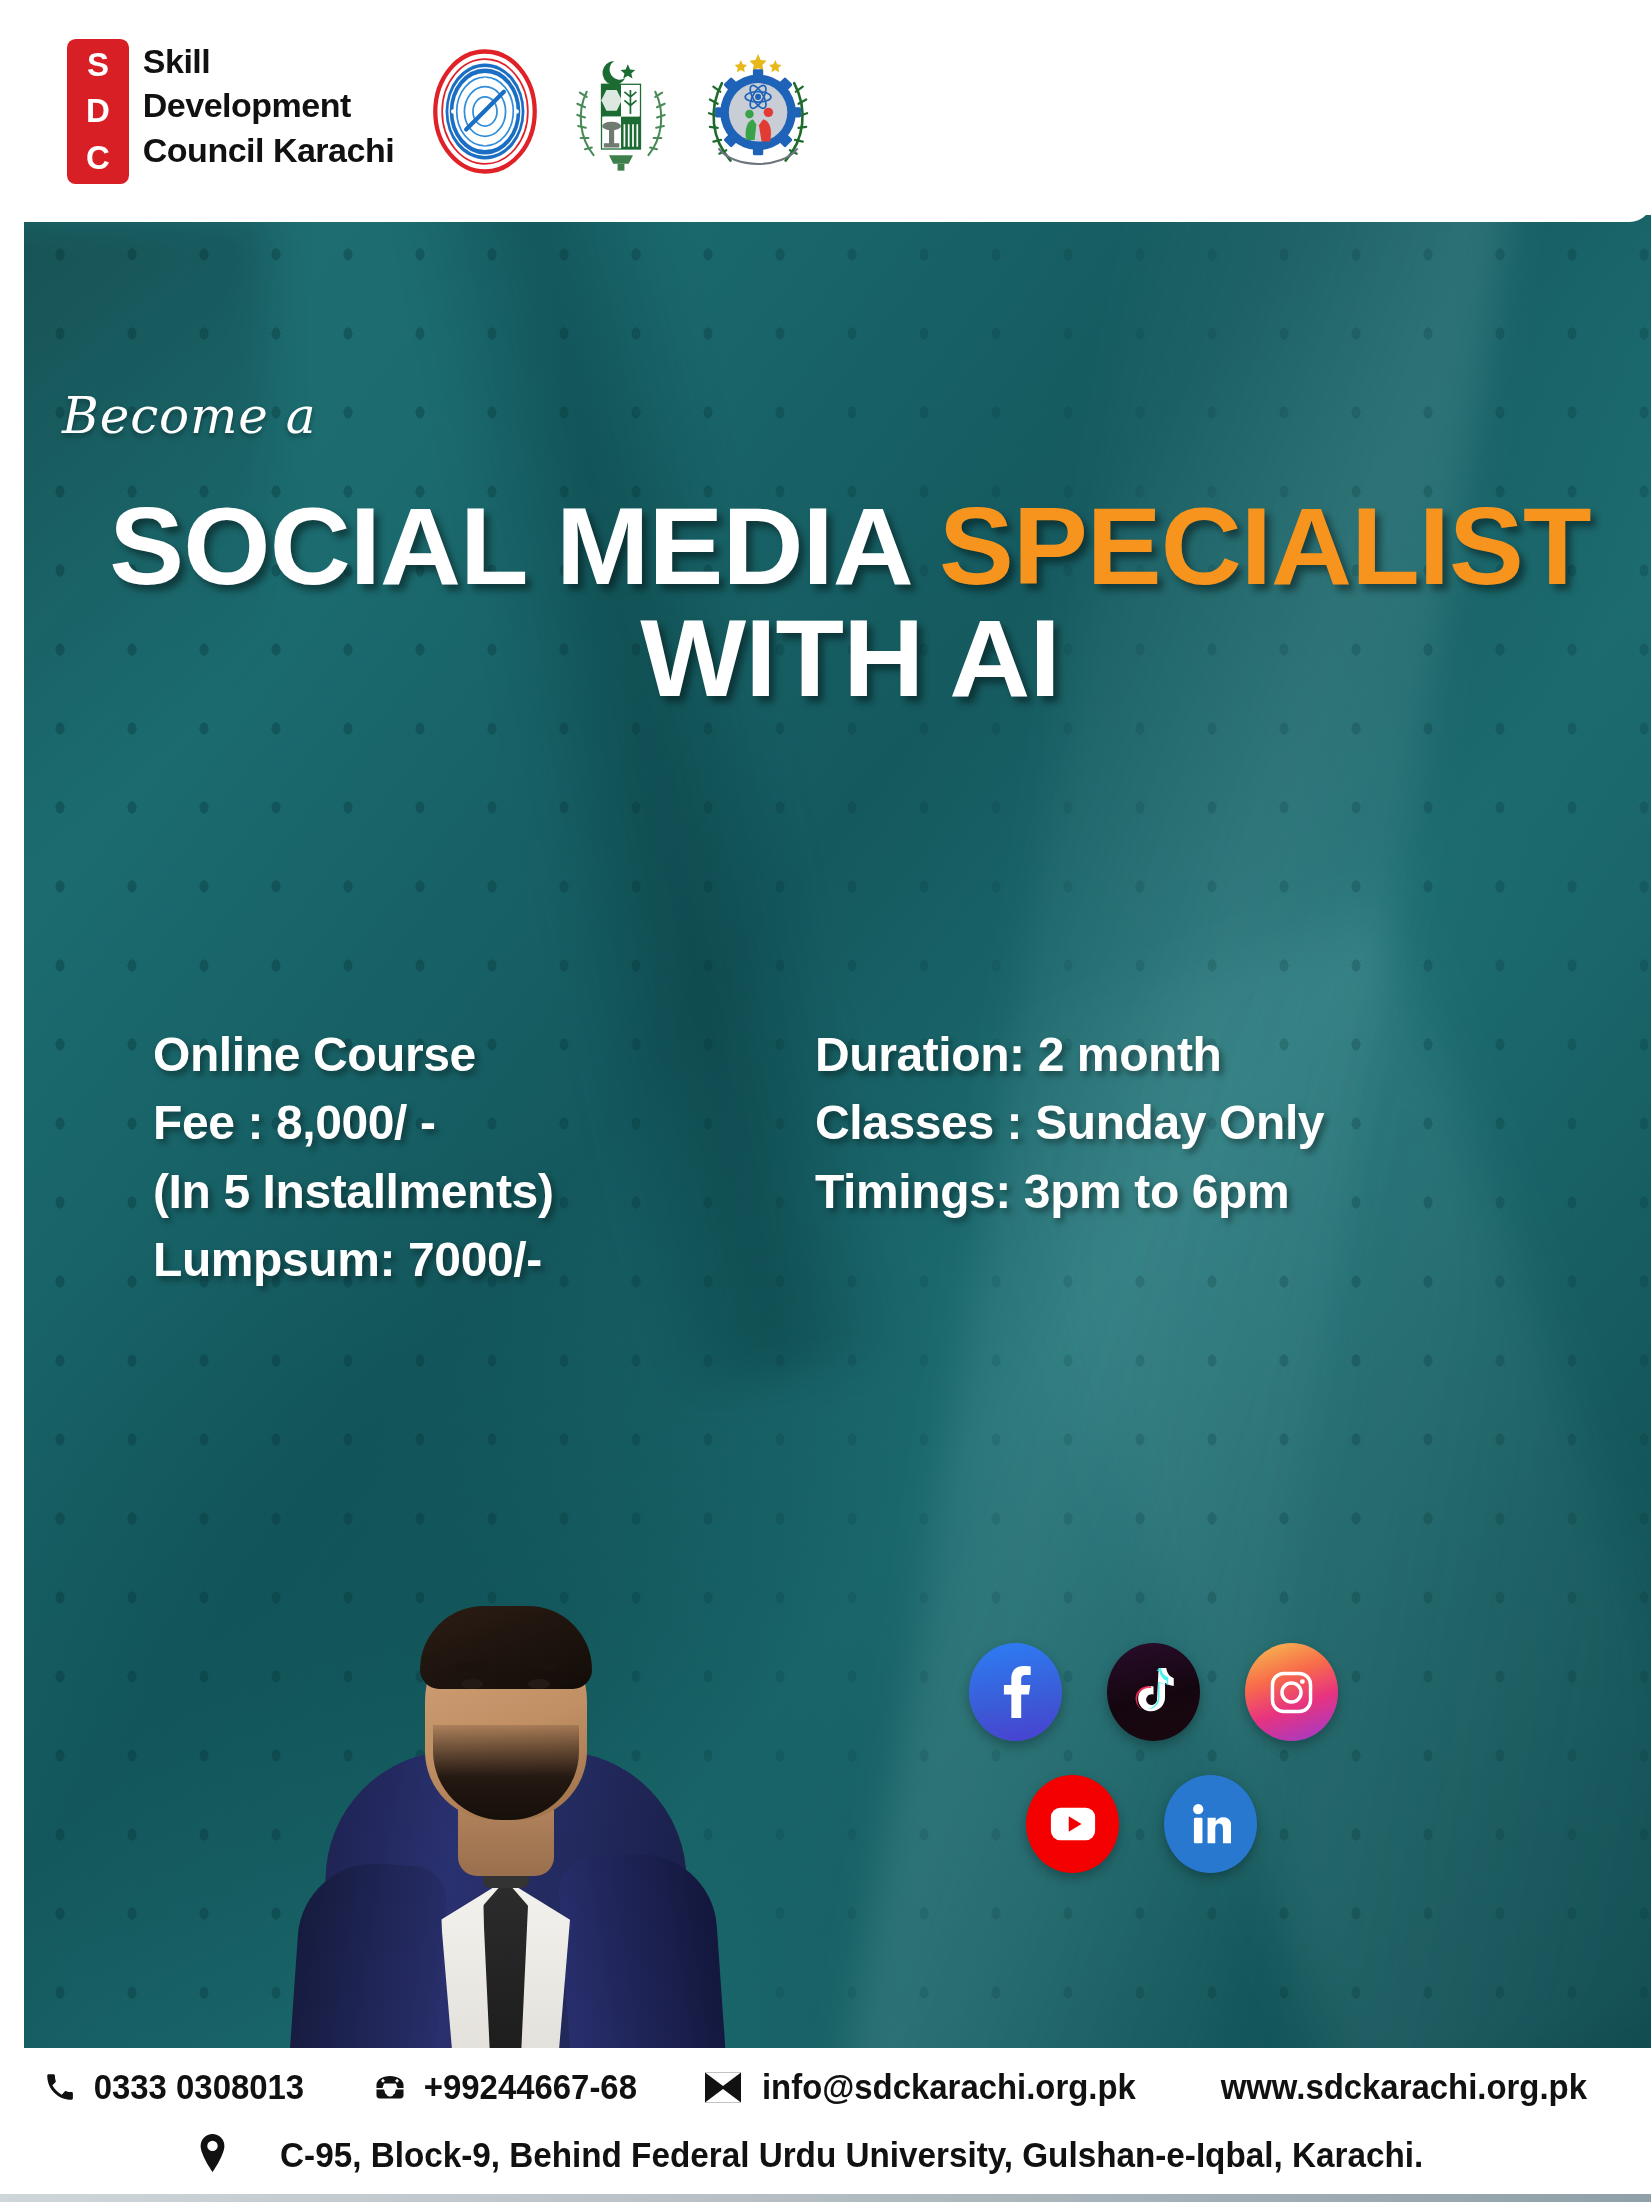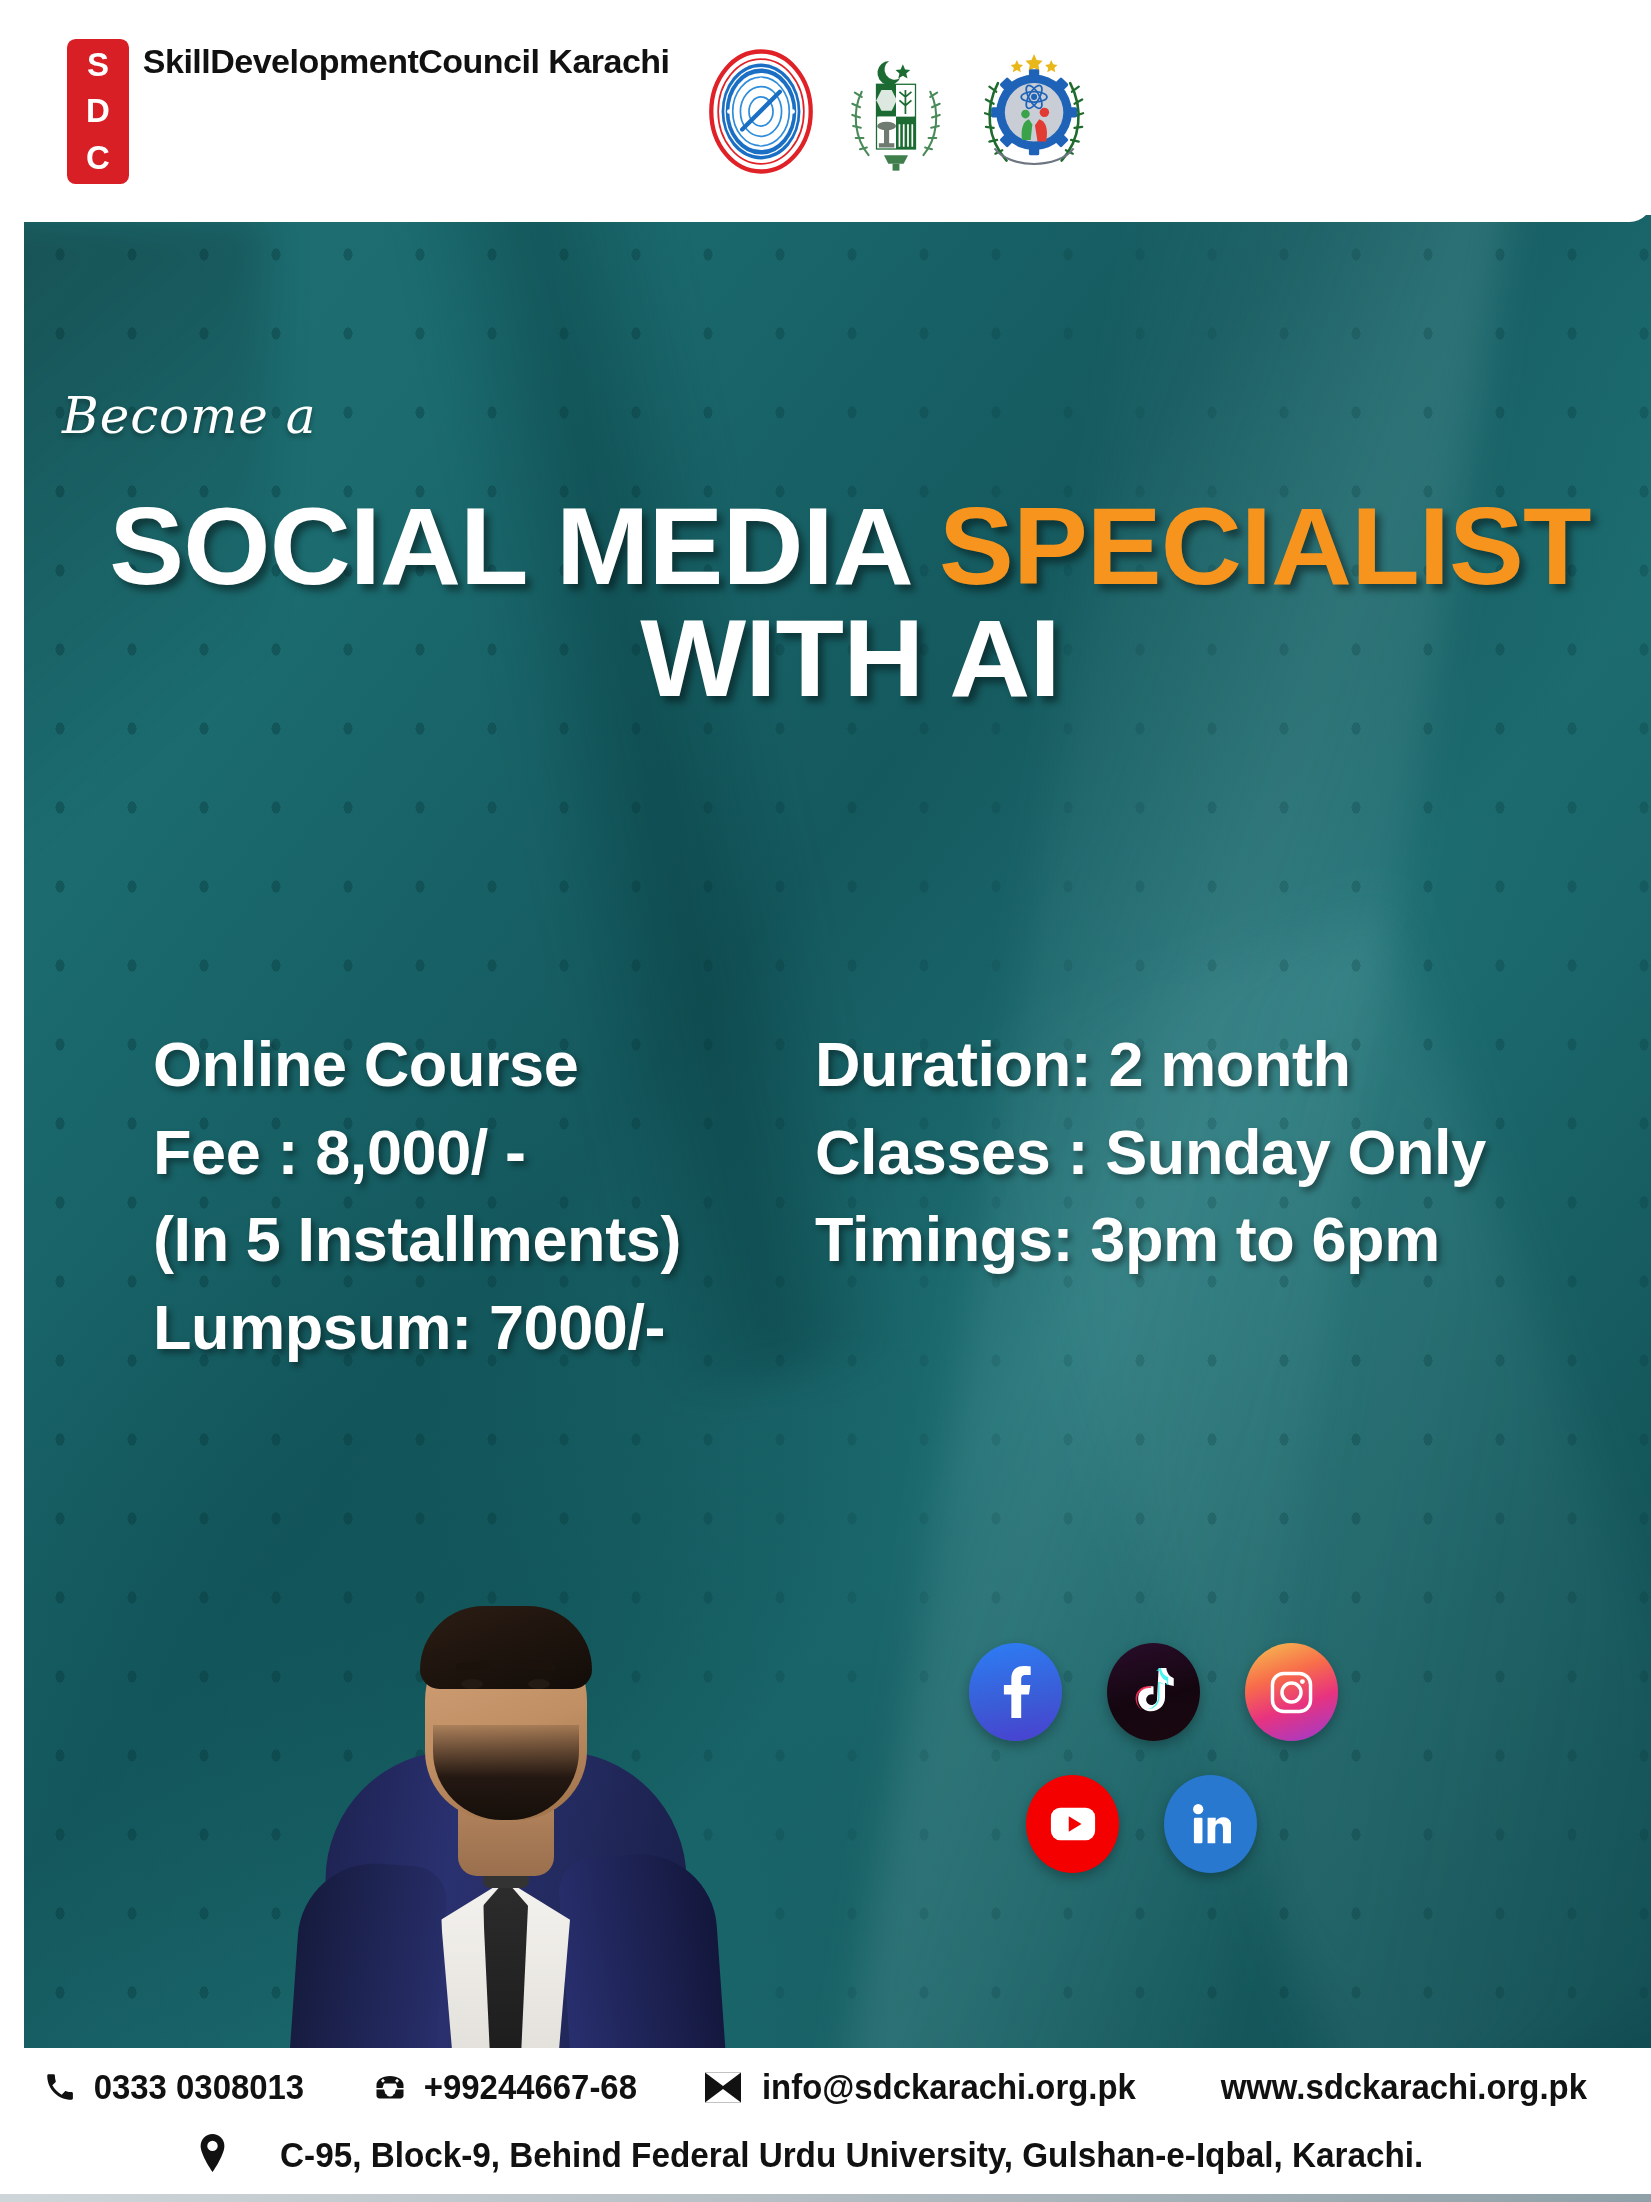--- a/index.html
+++ b/index.html
@@ -26,21 +26,21 @@
   .sdc-bar{
     width:62px;height:145px;background:#D81F26;border-radius:8.6px;
     display:flex;flex-direction:column;align-items:center;justify-content:space-around;
     padding:3.4px 0;box-sizing:border-box;
   }
   .sdc-bar span{
     color:#fff;font-weight:bold;font-size:33px;line-height:1;
     font-family:"Liberation Sans", sans-serif;
   }
   .sdc-words{
-    margin-left:13.8px;display:flex;flex-direction:row;justify-content:flex-start;
+    margin-left:13.8px;display:flex;flex-direction:column;justify-content:flex-start;
     height:145px;
   }
   .sdc-words span{
     color:#111;font-weight:bold;font-size:34px;line-height:1.32;
     letter-spacing:-0.5px;white-space:nowrap;
     font-family:"Liberation Sans", sans-serif;
   }
   .crest-row{display:flex;align-items:center;gap:15.5px;margin-left:31px;}
 
   
@@ -102,21 +102,21 @@
     white-space:nowrap;
   }
   .hl-orange{color:#F7941E;}
 
   .details{
     position:absolute;left:129px;top:809px;width:1428px;
     display:grid;grid-template-columns:662px 766px;
     row-gap:6.9px;
   }
   .det{
-    color:#ffffff;font-weight:bold;font-size:63px;line-height:1.28;
+    color:#ffffff;font-weight:bold;font-size:48px;line-height:1.28;
     letter-spacing:-0.4px;white-space:nowrap;
     text-shadow:3.4px 4.3px 6px rgba(0,0,0,.40);
     font-family:"Liberation Sans", sans-serif;
   }
   .det sup{font-size:0.52em;vertical-align:super;}
 
   
   .photo{
     position:absolute;left:258px;top:1252px;width:447px;height:800px;
     overflow:hidden;

